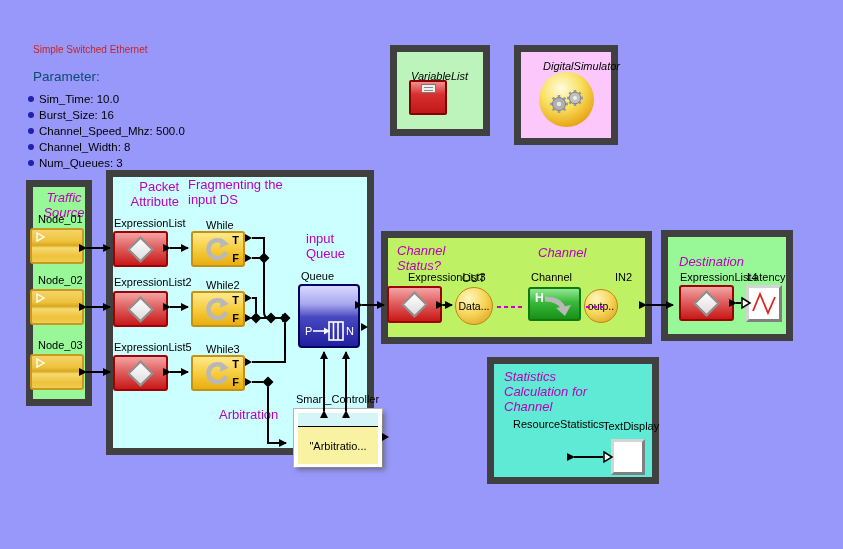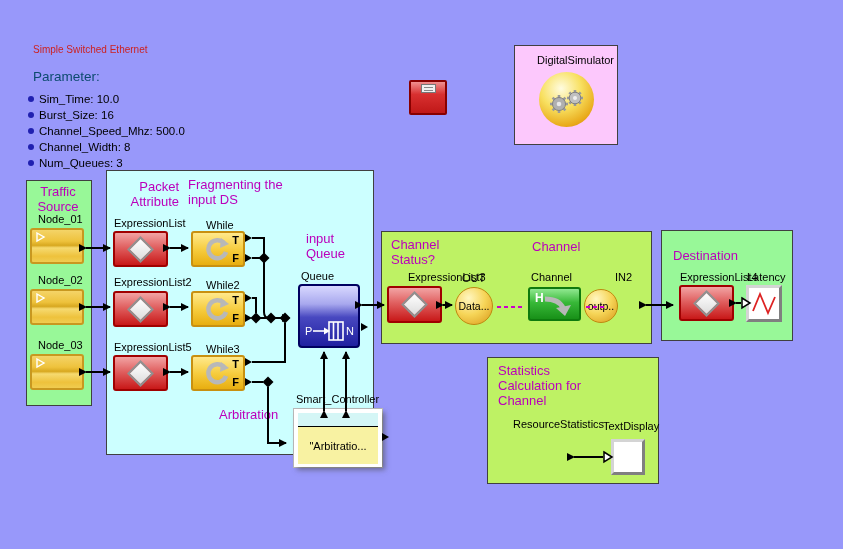--- a/index.html
+++ b/index.html
@@ -3,21 +3,21 @@
 <meta charset="utf-8">
 <style>
   html,body{margin:0;padding:0;}
   #canvas{
     position:relative;width:843px;height:549px;overflow:hidden;
     background:#9898fa;
     font-family:"Liberation Sans",sans-serif;
     -webkit-font-smoothing:antialiased;
   }
   .abs{position:absolute;text-align:right;}
-  .panel{position:absolute;border:1px solid #404040;box-sizing:border-box;}
+  .panel{position:absolute;border:7px solid #404040;box-sizing:border-box;font-style:italic;}
   .lbl{position:absolute;font-size:11px;color:#000;white-space:nowrap;}
   .mag{position:absolute;font-size:13px;line-height:15px;color:#bb00bb;}
   .title-red{position:absolute;font-size:10px;color:#cc2222;}
   .param-blue{position:absolute;font-size:13.5px;color:#0c4a6e;}
   .param-row{display:flex;align-items:center;height:16px;font-size:11.5px;color:#000;}
   .bullet{width:6px;height:6px;border-radius:50%;background:#2020b0;margin-right:5px;flex:0 0 auto;}
   
   .node-blk{position:absolute;width:54px;height:36px;border:2px solid #c89820;border-radius:3px;box-sizing:border-box;
     background:linear-gradient(180deg,#f4d468 0%,#eec23c 35%,#d8a820 48%,#f6da70 56%,#eec23c 82%,#f0cc50 100%);}
   .el-blk{position:absolute;width:55px;height:36px;border:2px solid #a00000;border-radius:3px;box-sizing:border-box;
@@ -71,20 +71,23 @@
     <div class="param-row">
         <span class="bullet"></span>
         <span>Channel_Width: 8</span>
       </div>
     <div class="param-row">
         <span class="bullet"></span>
         <span>Num_Queues: 3</span>
       </div>
   </div>
 
+  <div class="panel" style="left:390px;top:45px;width:100px;height:91px;background:#bcf4bc;">
+    <div class="lbl" style="left:14px;top:18px;">VariableList</div>
+  </div>
   <div class="vl-icon">
     <div class="vl-paper">
         <i></i>
         <i></i>
       </div>
   </div>
 
   <div class="panel" style="left:514px;top:45px;width:104px;height:100px;background:#fcc8fc;">
     <div class="lbl" style="left:22px;top:8px;">DigitalSimulator</div>
   </div>
@@ -228,21 +231,21 @@
   <div class="lbl" style="left:747px;top:271px;">Latency</div>
   <div class="el-blk" style="left:679px;top:285px;">
       <div class="el-diamond"></div>
     </div>
   <div class="frame3d" style="left:746px;top:285px;width:36px;height:37px;">
     <svg width="30" height="31">
         <polyline points="4,23 11,6 19,25 26,9" fill="none" stroke="#dd2222" stroke-width="1.8"></polyline>
       </svg>
   </div>
 
-  <div class="panel" style="left:487px;top:357px;width:172px;height:127px;background:#bef264;">
+  <div class="panel" style="left:487px;top:357px;width:172px;height:127px;background:#5eead4;">
     <div class="mag" style="left:10px;top:5px;width:108px;">Statistics Calculation for Channel</div>
   </div>
   <div class="lbl" style="left:513px;top:418px;">ResourceStatistics</div>
   <div class="lbl" style="left:603px;top:420px;">TextDisplay</div>
   <div class="frame3d" style="left:611px;top:439px;width:34px;height:36px;"></div>
 
   <svg class="wires">
     <defs>
       <marker id="arr" markerWidth="10" markerHeight="10" refX="7" refY="4" orient="auto" markerUnits="userSpaceOnUse">
         <path d="M0,0 L8,4 L0,8 z" fill="#000"></path>

